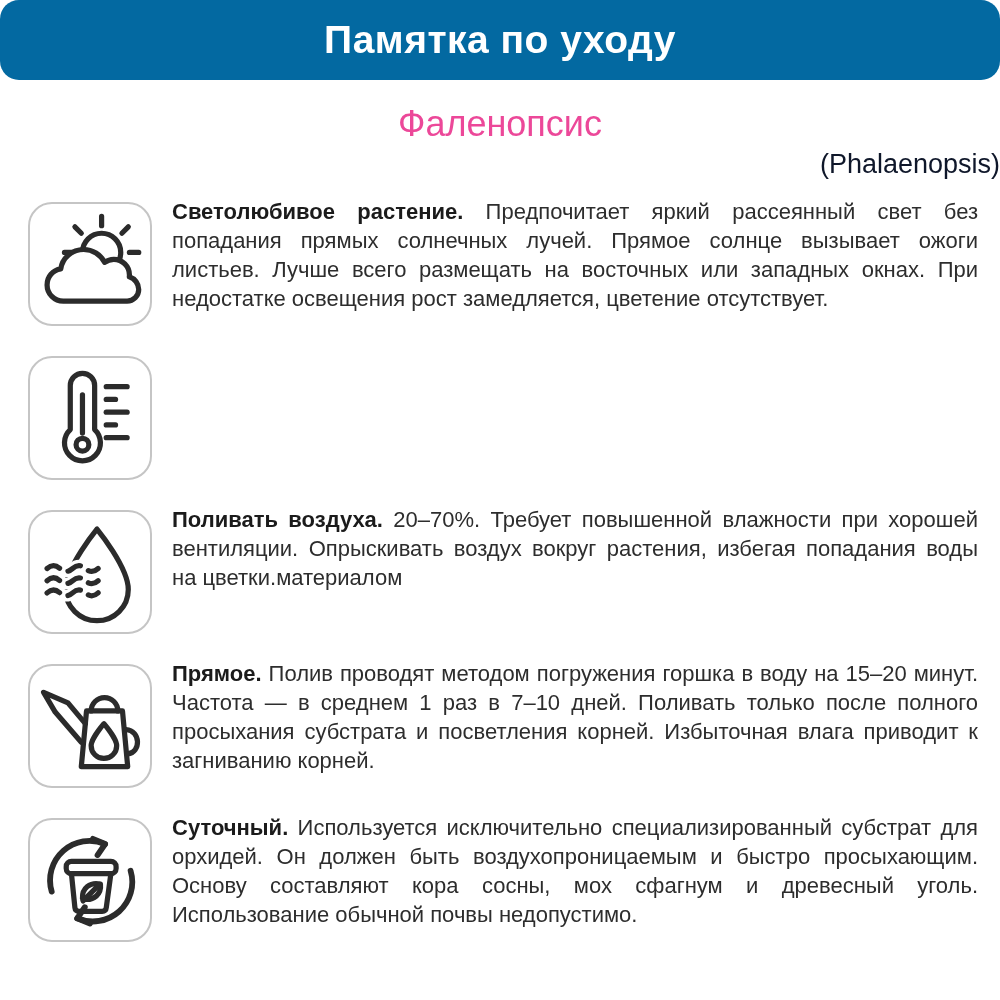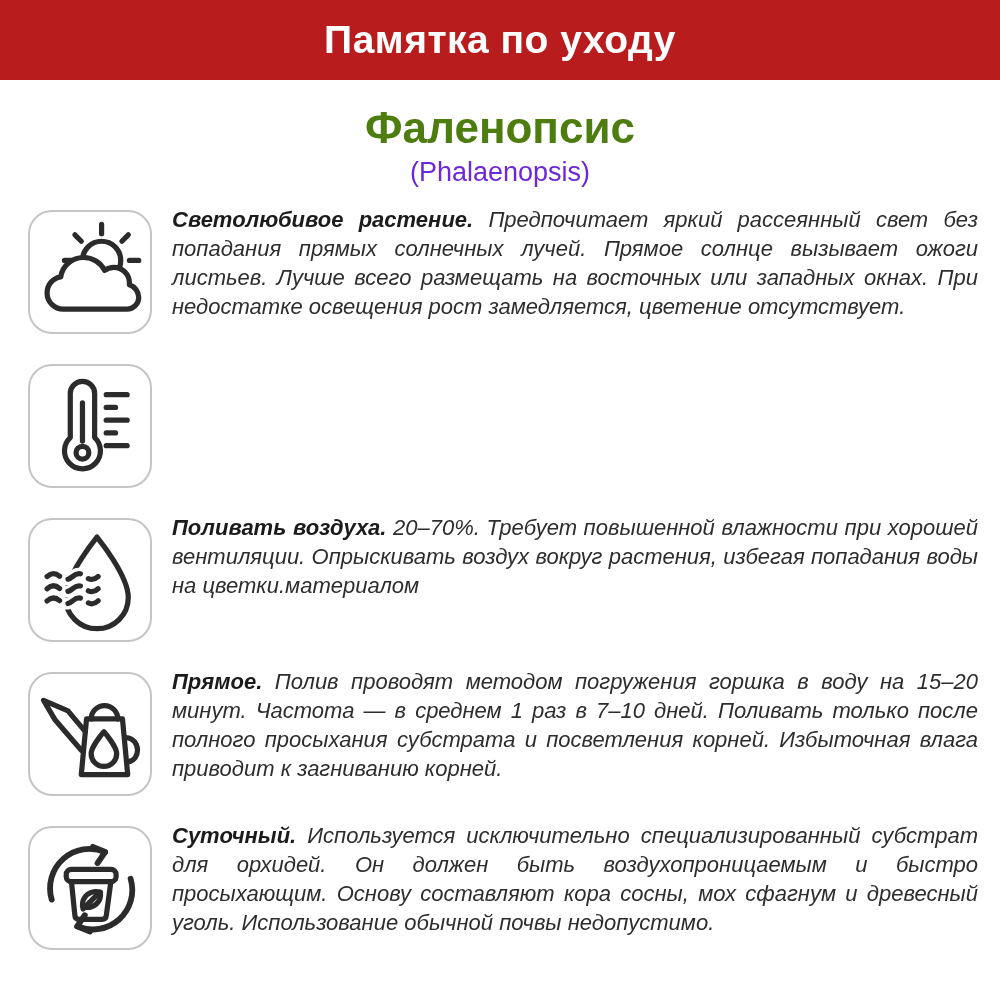--- a/index.html
+++ b/index.html
@@ -2,30 +2,30 @@
 <html><head>
 <meta charset="utf-8">
 <style>
   html,body{margin:0;padding:0;}
   body{
     width:1000px;height:1000px;background:#ffffff;
     font-family:"Liberation Sans",sans-serif;color:#2d2d2d;
     overflow:hidden;
   }
   .header{
-    height:80px;background:#b91c1c;
-    display:flex;align-items:center;justify-content:center;
+    height:80px;background:#0369a1;
+    display:flex;align-items:center;justify-content:center;border-radius:19px;
   }
   .header .app-title{
     color:#ffffff;font-size:39px;font-weight:700;letter-spacing:.5px;margin:0;
   }
   .title-block{text-align:center;margin-top:24px;}
-  .plant-name{font-size:44px;font-weight:700;color:#4d7c0f;line-height:1.1;}
-  .plant-latin{font-size:27px;color:#6d28d9;margin-top:5px;}
-  .content{padding:22px 22px 0 28px;font-style:italic;}
+  .plant-name{font-size:36px;font-weight:400;color:#ec4899;line-height:1.1;}
+  .plant-latin{font-size:27px;color:#0f172a;margin-top:5px;text-align:right;}
+  .content{padding:22px 22px 0 28px;}
   .row{display:flex;gap:20px;align-items:flex-start;margin-bottom:30px;}
   .icon-box{
     flex:0 0 auto;width:124px;height:124px;box-sizing:border-box;
     border:2px solid #c5c5c5;border-radius:24px;background:#ffffff;
     display:flex;align-items:center;justify-content:center;
   }
   .icon-box svg{width:116px;height:116px;display:block;}
   .section-text{
     margin:-5px 0 0 0;font-size:22px;line-height:29px;
     text-align:justify;color:#2d2d2d;

